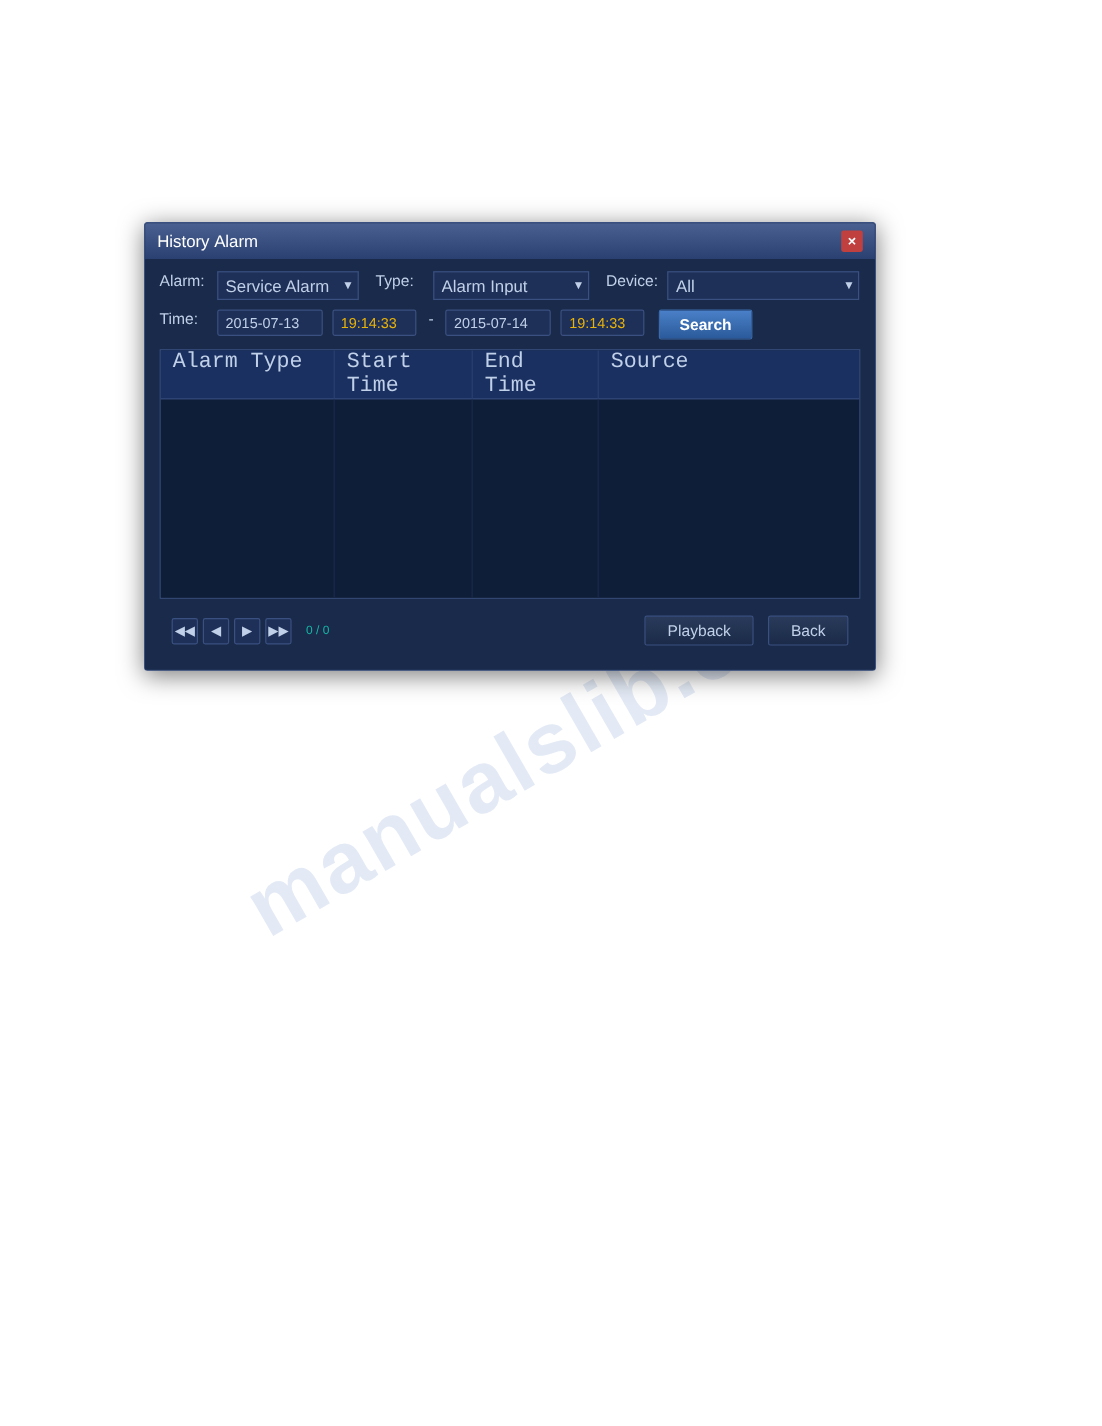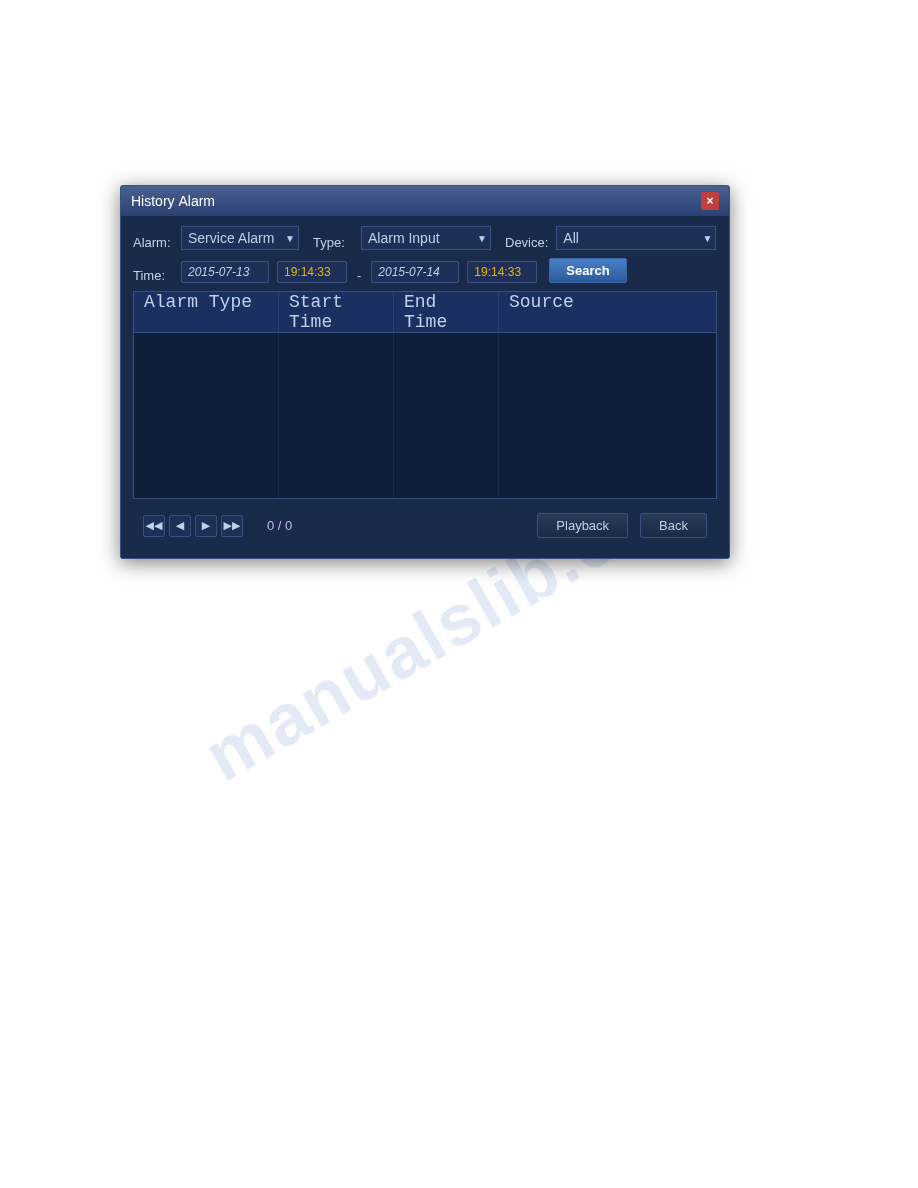--- a/index.html
+++ b/index.html
@@ -75,21 +75,21 @@
       font-weight: bold;
     }
 
     .dialog-body {
       padding: 10px 12px;
       background: #1a2a4a;
     }
 
     .form-row {
       display: flex;
-      align-items: flex-end;
+      align-items: flex-start;
       margin-bottom: 8px;
       gap: 8px;
     }
 
     .form-label {
       color: #c0d0e8;
       font-size: 13px;
       white-space: nowrap;
       min-width: 40px;
     }
@@ -130,21 +130,20 @@
     }
 
     .date-input {
       background: #1e3058;
       border: 1px solid #3a5080;
       color: #c0d0e8;
       padding: 3px 6px;
       font-size: 12px;
       border-radius: 2px;
       width: 88px;
-      font-style: italic;
     }
 
     .time-input {
       background: #1e3058;
       border: 1px solid #3a5080;
       color: #eab308;
       padding: 3px 6px;
       font-size: 12px;
       border-radius: 2px;
       width: 70px;
@@ -229,23 +228,23 @@
       height: 22px;
       display: flex;
       align-items: center;
       justify-content: center;
       cursor: pointer;
       font-size: 11px;
       border-radius: 2px;
     }
 
     .page-info {
-      color: #c4b5fd;
-      font-size: 13px;
-      margin-left: 20px;
+      color: #14b8a6;
+      font-size: 10px;
+      margin-left: 8px;
     }
 
     .footer-buttons {
       display: flex;
       gap: 12px;
     }
 
     .action-btn {
       background: linear-gradient(to bottom, #2a3a5a, #1a2a48);
       border: 1px solid #3a5080;

